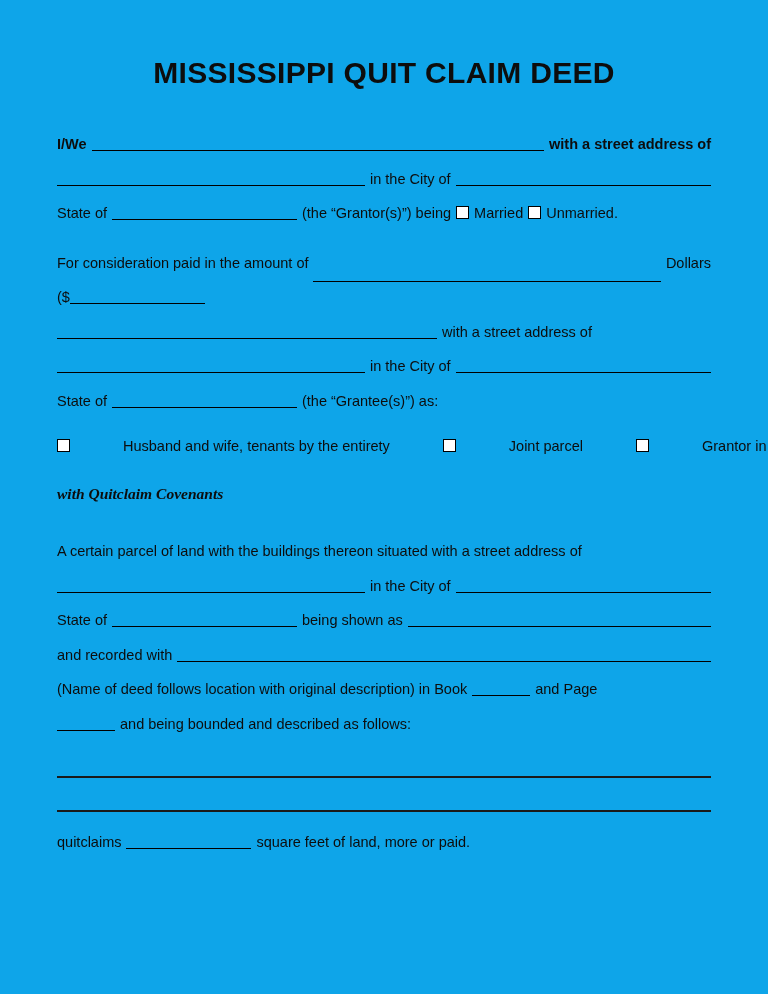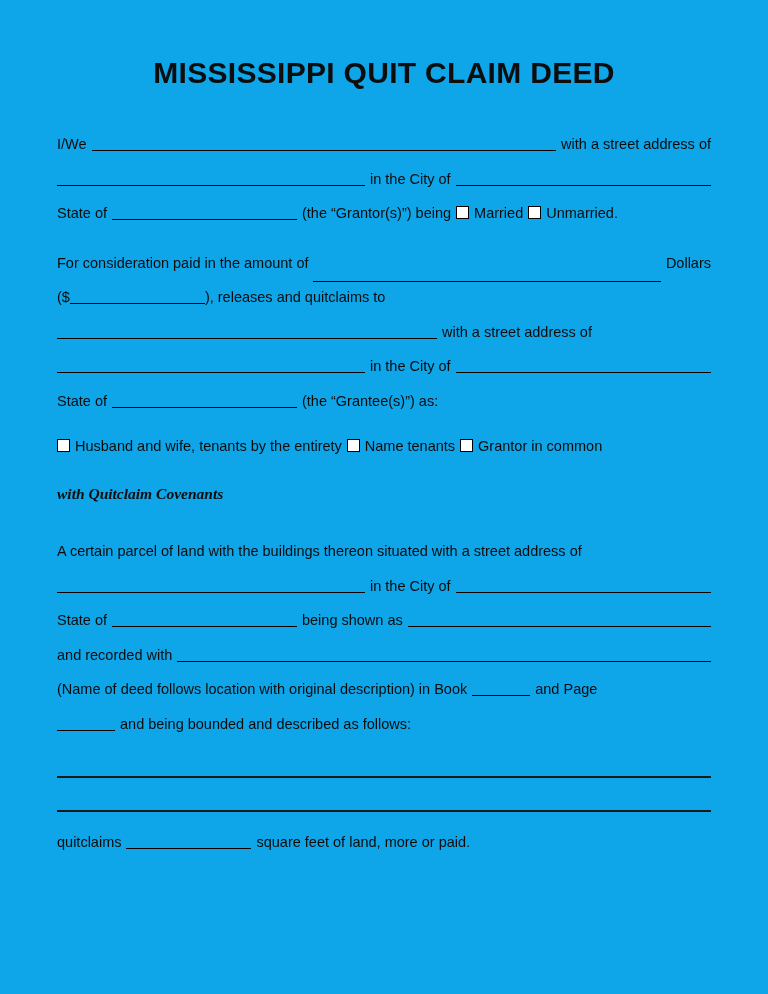--- a/index.html
+++ b/index.html
@@ -66,24 +66,24 @@
     font-family: "Liberation Serif", "DejaVu Serif", serif;
     font-style: italic;
     font-weight: bold;
     font-size: 15.5px;
   }
   .rule {
     border-top: 2px solid #1a1a1a;
     width: 100%;
     height: 0;
   }
-  .mt-p1 { margin-top: 37px; }
+  .mt-p1 { margin-top: 37px; font-weight: bold; }
   .mt-p2 { margin-top: 15px; align-items: flex-end; }
   .mt-p3 { margin-top: 0; }
-  .mt-tenancy { margin-top: 11px; }
+  .mt-tenancy { margin-top: 11px; gap: 48px; }
   .mt-cov { margin-top: 13px; text-align: right; }
   .mt-p4 { margin-top: 23px; }
   .mt-rule1 { margin-top: 35px; }
   .mt-rule2 { margin-top: 32px; }
   .mt-containing { margin-top: 13px; }
 </style>
 </head>
 <body>
 
 <div class="page">
@@ -111,21 +111,20 @@
   </div>
 
   <div class="line mt-p2">
     <span class="seg">For consideration paid in the amount of</span>
     <span class="blank fill"></span>
     <span class="seg">Dollars</span>
   </div>
   <div class="line">
     <span class="seg">($</span>
     <span class="blank tight w135"></span>
-    <span class="seg">), releases and quitclaims to</span>
   </div>
 
   <div class="line mt-p3">
     <span class="blank first w380"></span>
     <span class="seg">with a street address of</span>
   </div>
   <div class="line">
     <span class="blank first w308"></span>
     <span class="seg">in the City of</span>
     <span class="blank fill last"></span>
@@ -133,21 +132,21 @@
   <div class="line">
     <span class="seg">State of</span>
     <span class="blank w185"></span>
     <span class="seg">(the “Grantee(s)”) as:</span>
   </div>
 
   <div class="line mt-tenancy">
     <span class="cb first"></span>
     <span class="seg">Husband and wife, tenants by the entirety</span>
     <span class="cb"></span>
-    <span class="seg">Name tenants</span>
+    <span class="seg">Joint parcel</span>
     <span class="cb"></span>
     <span class="seg">Grantor in common</span>
   </div>
 
   <div class="line mt-cov">
     <span class="seg covenants">with Quitclaim Covenants</span>
   </div>
 
   <div class="line mt-p4">
     <span class="seg">A certain parcel of land with the buildings thereon situated with a street address of</span>

